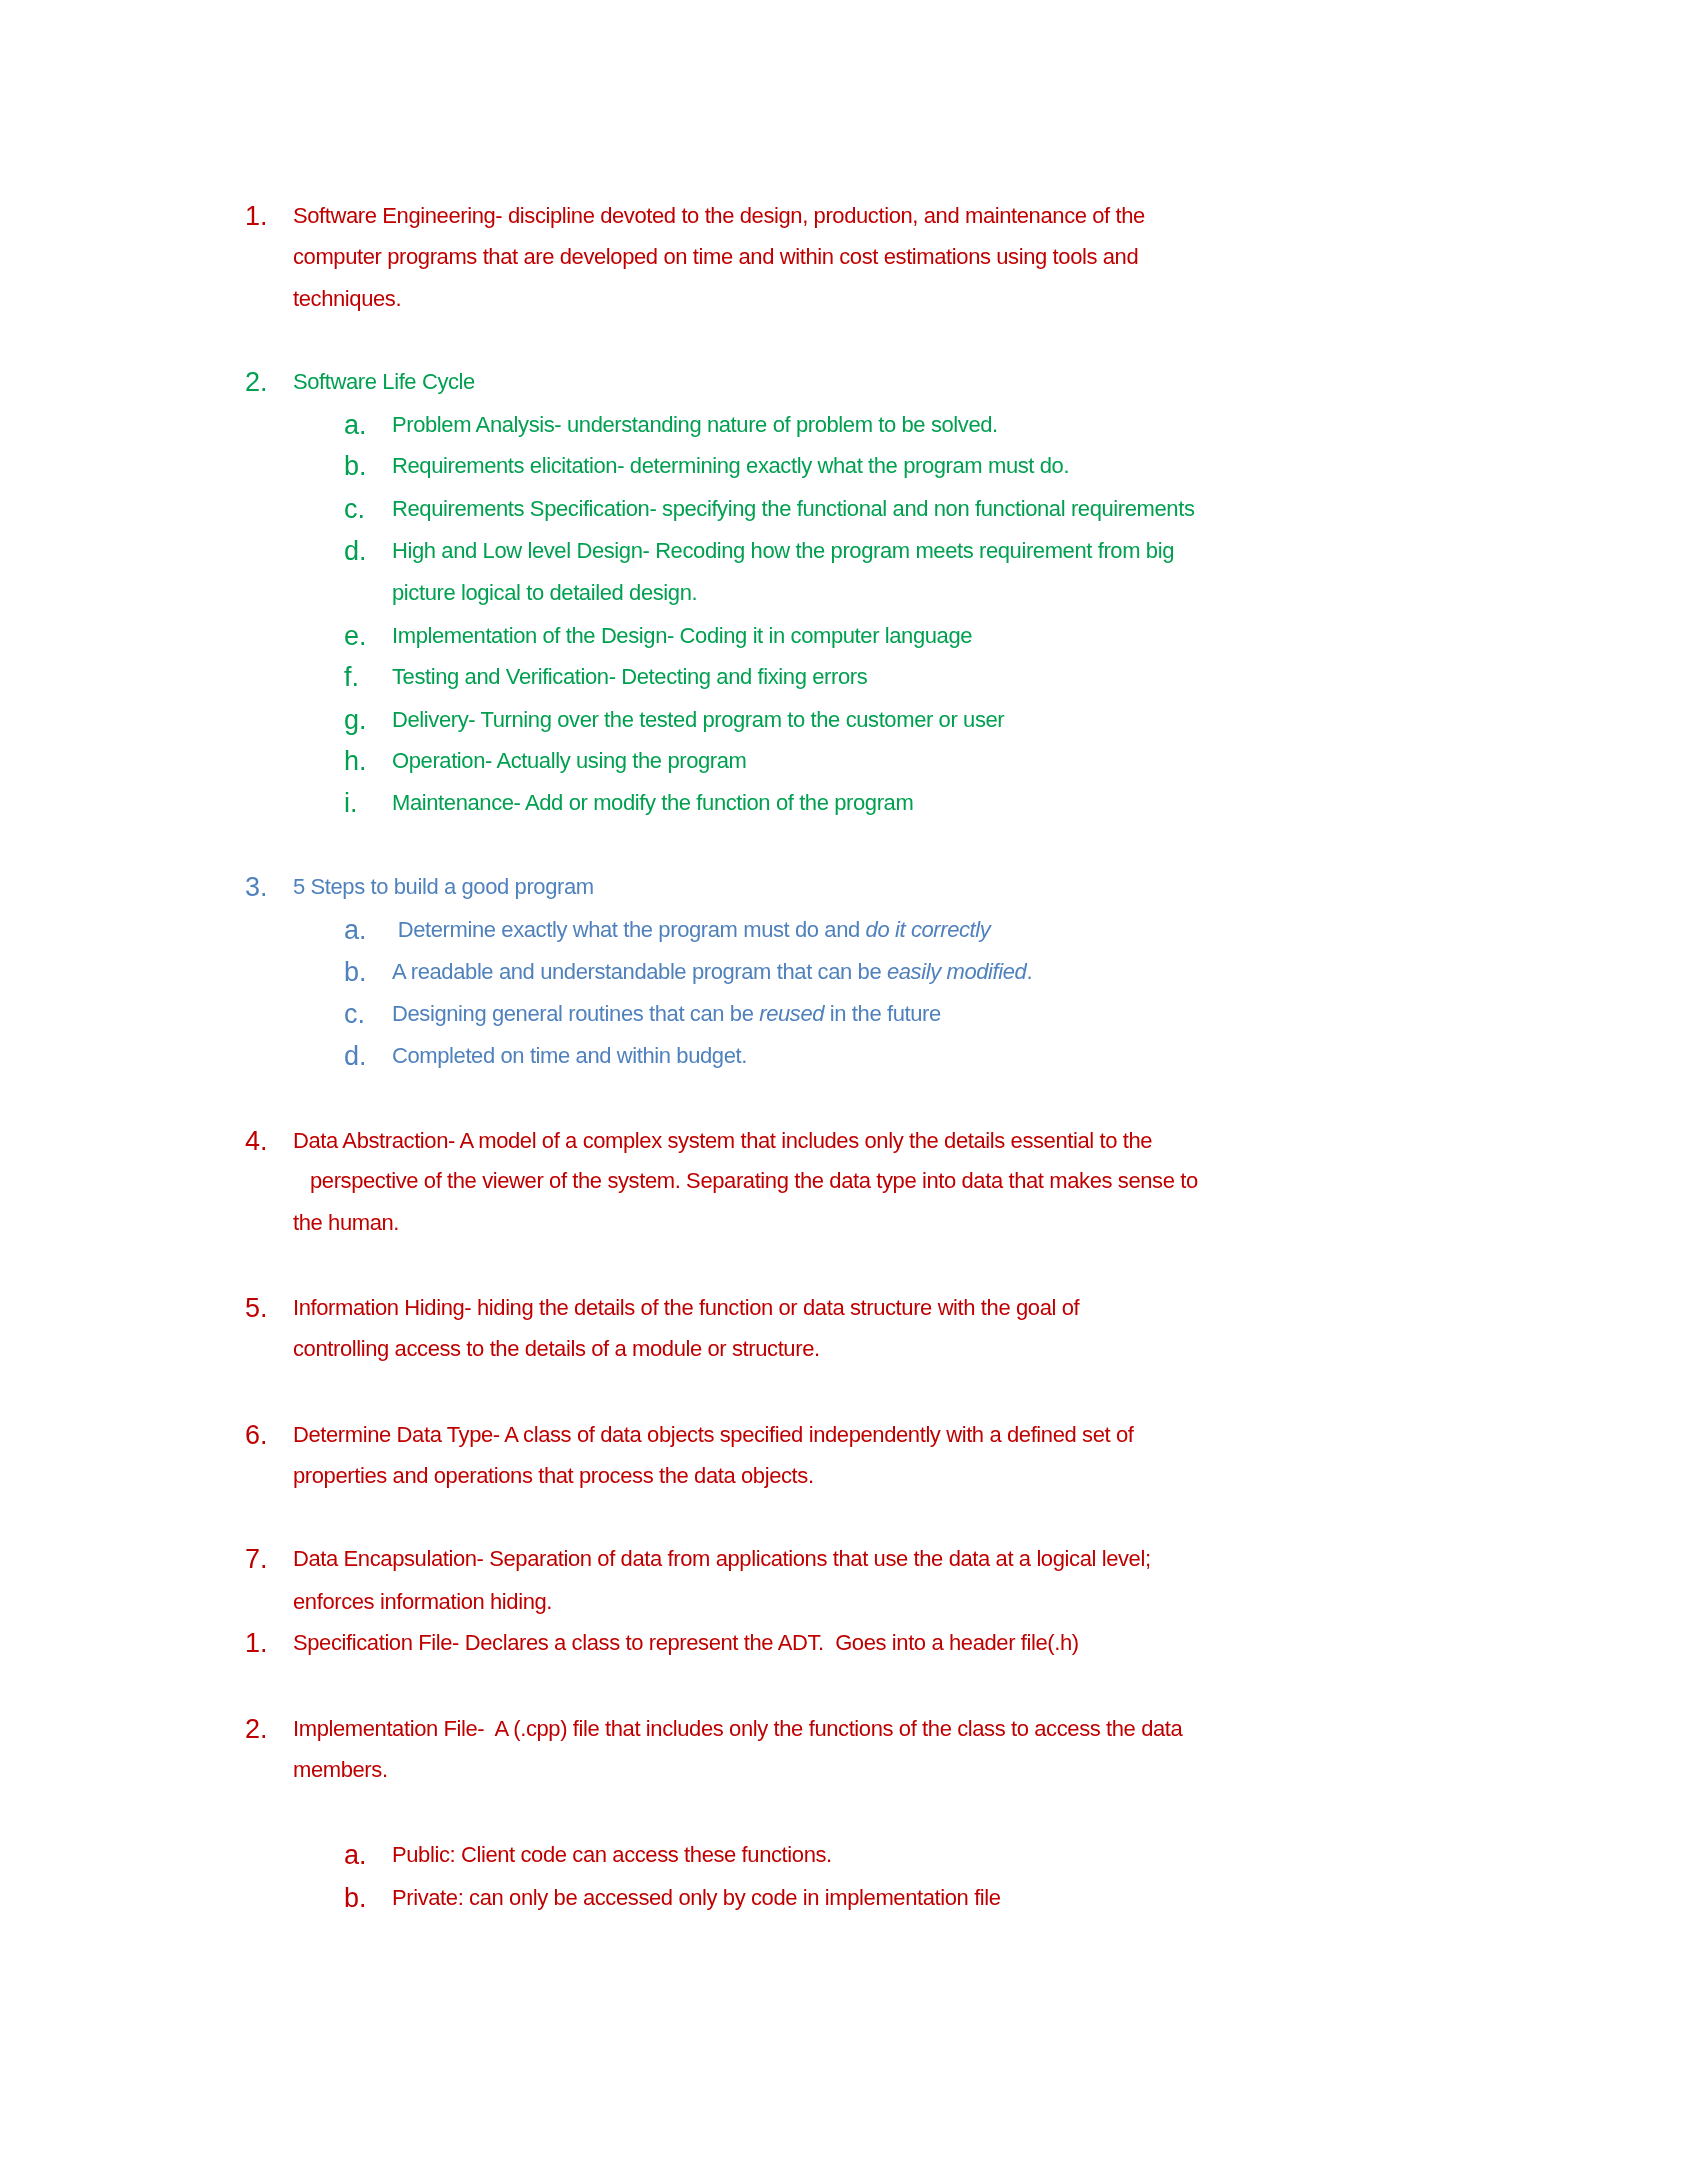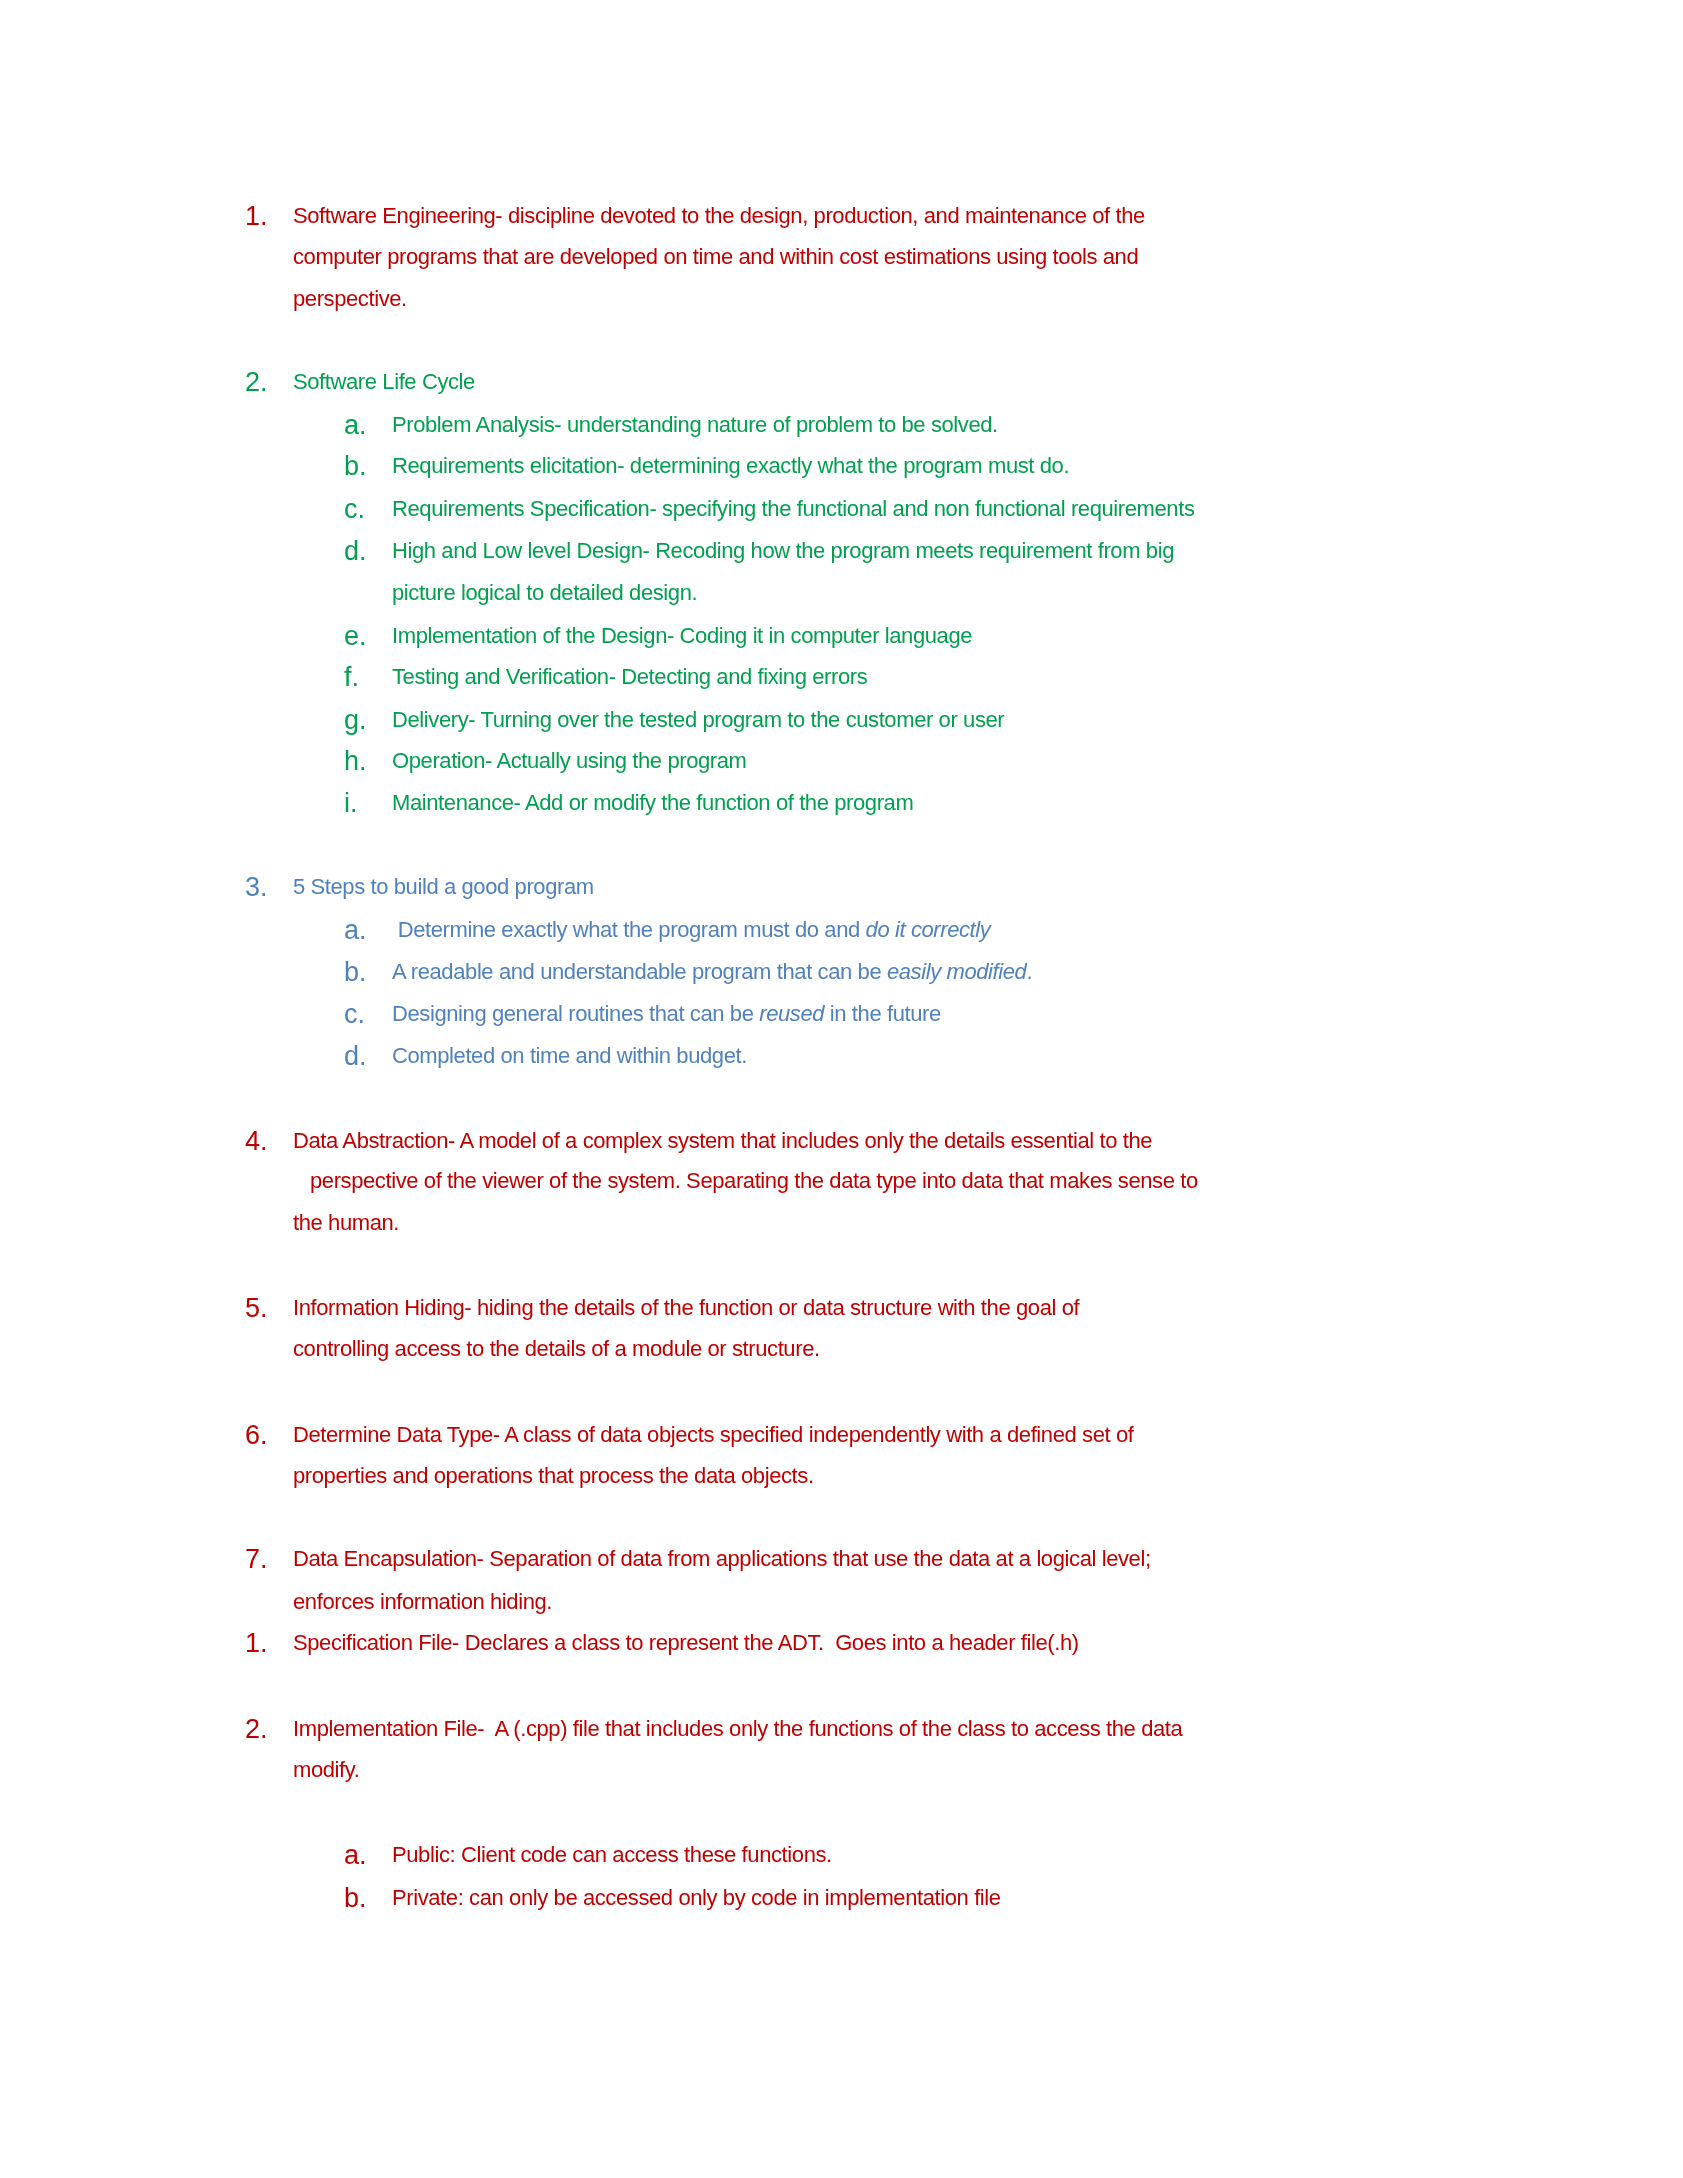--- a/index.html
+++ b/index.html
@@ -14,21 +14,21 @@
   .blue  { color:#4f81bd; }
   .it { font-style:italic;text-align:right; }
 </style>
 </head>
 <body>
 
 <div>
   <span class="num red" style="left:245px;top:216px">1.</span>
   <span class="line red" style="left:293px;top:216px">Software Engineering- discipline devoted to the design, production, and maintenance of the</span>
   <span class="line red" style="left:293px;top:257px">computer programs that are developed on time and within cost estimations using tools and</span>
-  <span class="line red" style="left:293px;top:299px">perspective.</span>
+  <span class="line red" style="left:293px;top:299px">techniques.</span>
 </div>
 
 <div>
   <span class="num green" style="left:245px;top:382px">2.</span>
   <span class="line green" style="left:293px;top:382px">Software Life Cycle</span>
 
   <span class="num green" style="left:344px;top:425px">a.</span>
   <span class="line green" style="left:392px;top:425px">Problem Analysis- understanding nature of problem to be solved.</span>
 
   <span class="num green" style="left:344px;top:466px">b.</span>
@@ -100,21 +100,21 @@
 </div>
 
 <div>
   <span class="num red" style="left:245px;top:1643px">1.</span>
   <span class="line red" style="left:293px;top:1643px;white-space:pre">Specification File- Declares a class to represent the ADT.  Goes into a header file(.h)</span>
 </div>
 
 <div>
   <span class="num red" style="left:245px;top:1729px">2.</span>
   <span class="line red" style="left:293px;top:1729px;white-space:pre">Implementation File-  A (.cpp) file that includes only the functions of the class to access the data</span>
-  <span class="line red" style="left:293px;top:1770px">modify.</span>
+  <span class="line red" style="left:293px;top:1770px">members.</span>
 
   <span class="num red" style="left:344px;top:1855px">a.</span>
   <span class="line red" style="left:392px;top:1855px">Public: Client code can access these functions.</span>
 
   <span class="num red" style="left:344px;top:1898px">b.</span>
   <span class="line red" style="left:392px;top:1898px">Private: can only be accessed only by code in implementation file</span>
 </div>
 
 
 </body></html>

